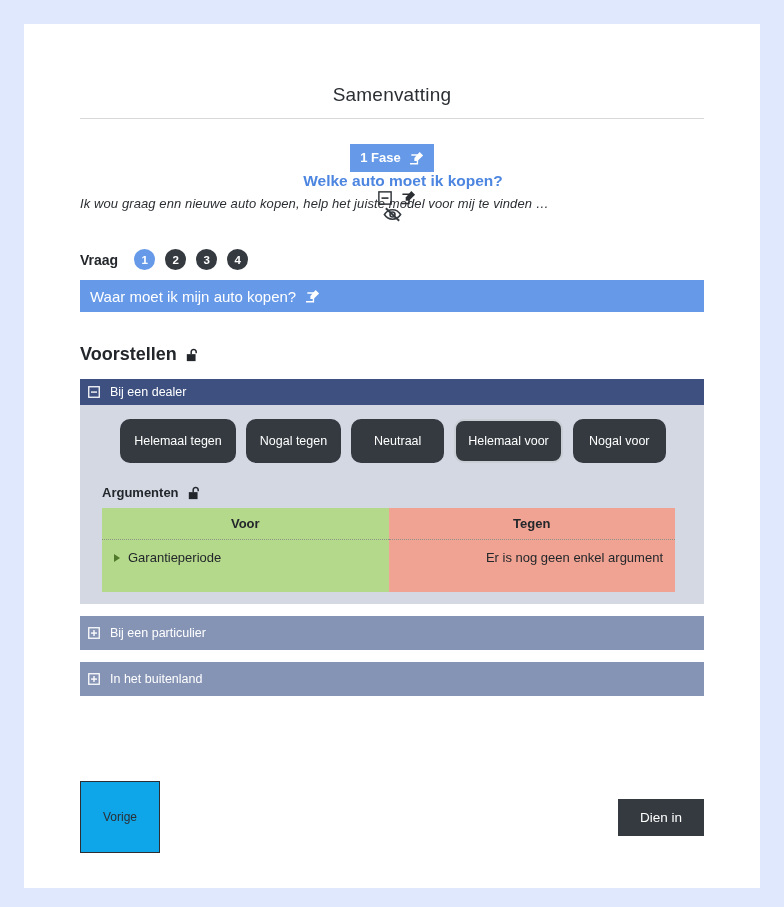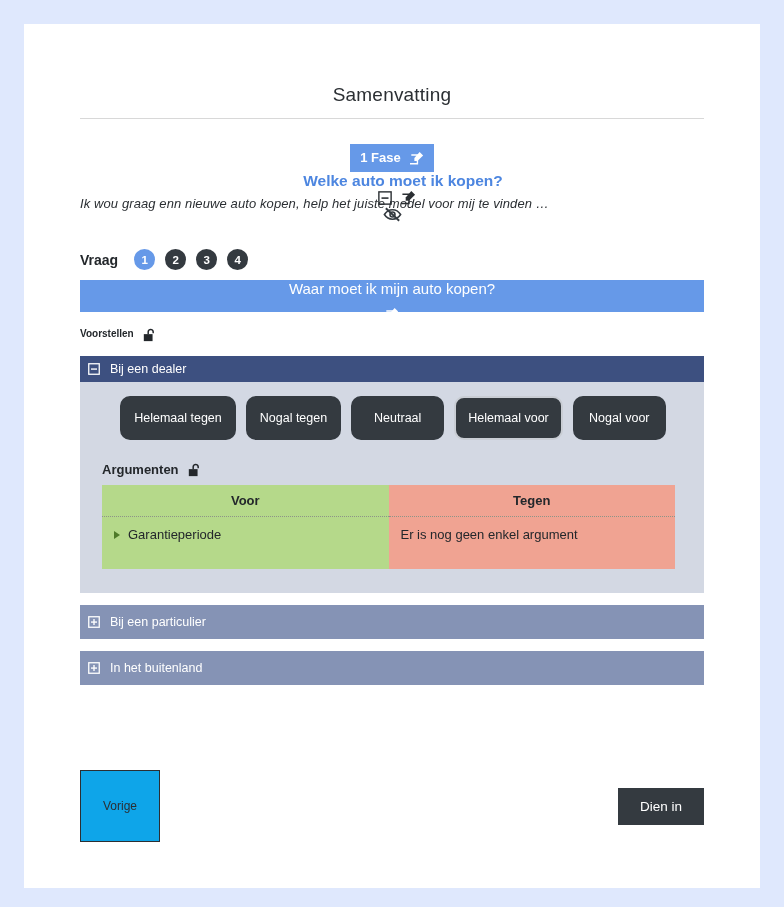--- a/index.html
+++ b/index.html
@@ -133,36 +133,35 @@
   .q-badge.active { background: #6699e8; }
 
   
   .question-bar {
     margin-top: 10px;
     background: #6699e8;
     color: #ffffff;
     height: 32px;
     display: flex;
     align-items: center;
-    padding: 0 10px;
+    padding: 8px 10px;
     gap: 10px;
-    flex-direction: column;
   }
   .question-bar .q-text {
     font-size: 15px;
     font-weight: 400;
   }
 
   
   .section-head {
     display: flex;
-    align-items: flex-start;
+    align-items: center;
     gap: 9px;
-    margin-top: 16px;
-    font-size: 10px;
+    margin-top: 32px;
+    font-size: 18px;
     font-weight: 700;
     color: #23272b;
   }
 
   
   .proposal {
     margin-top: 14px;
   }
   .proposal-head {
     background: #3d5080;
@@ -170,21 +169,21 @@
     height: 26px;
     display: flex;
     align-items: center;
     padding: 0 8px;
     gap: 10px;
     font-size: 12.5px;
     cursor: pointer;
   }
   .proposal-body {
     background: #d3d8e3;
-    padding: 14px 12px 24px 22px;
+    padding: 14px 12px 12px 22px;
   }
 
   .rating-row {
     display: flex;
     gap: 10px;
     justify-content: center;
     padding-right: 8px;
   }
   .rating-btn {
     background: #343a40;
@@ -218,21 +217,21 @@
 
   .arg-table {
     margin-top: 8px;
     display: flex;
     width: 573px;
   }
   .arg-col { width: 50%; }
   .arg-col.voor .arg-col-head { background: #b5d98a; }
   .arg-col.voor .arg-col-body { background: #b5d98a; }
   .arg-col.tegen .arg-col-head { background: #f0a392; }
-  .arg-col.tegen .arg-col-body { background: #f0a392; }
+  .arg-col.tegen .arg-col-body { background: #f0a392; text-align: right; }
   .arg-col-head {
     text-align: center;
     font-size: 13px;
     font-weight: 700;
     color: #23272b;
     padding: 8px 0 8px 0;
     border-bottom: 1px dotted #8d9488;
   }
   .arg-col-body {
     min-height: 52px;

